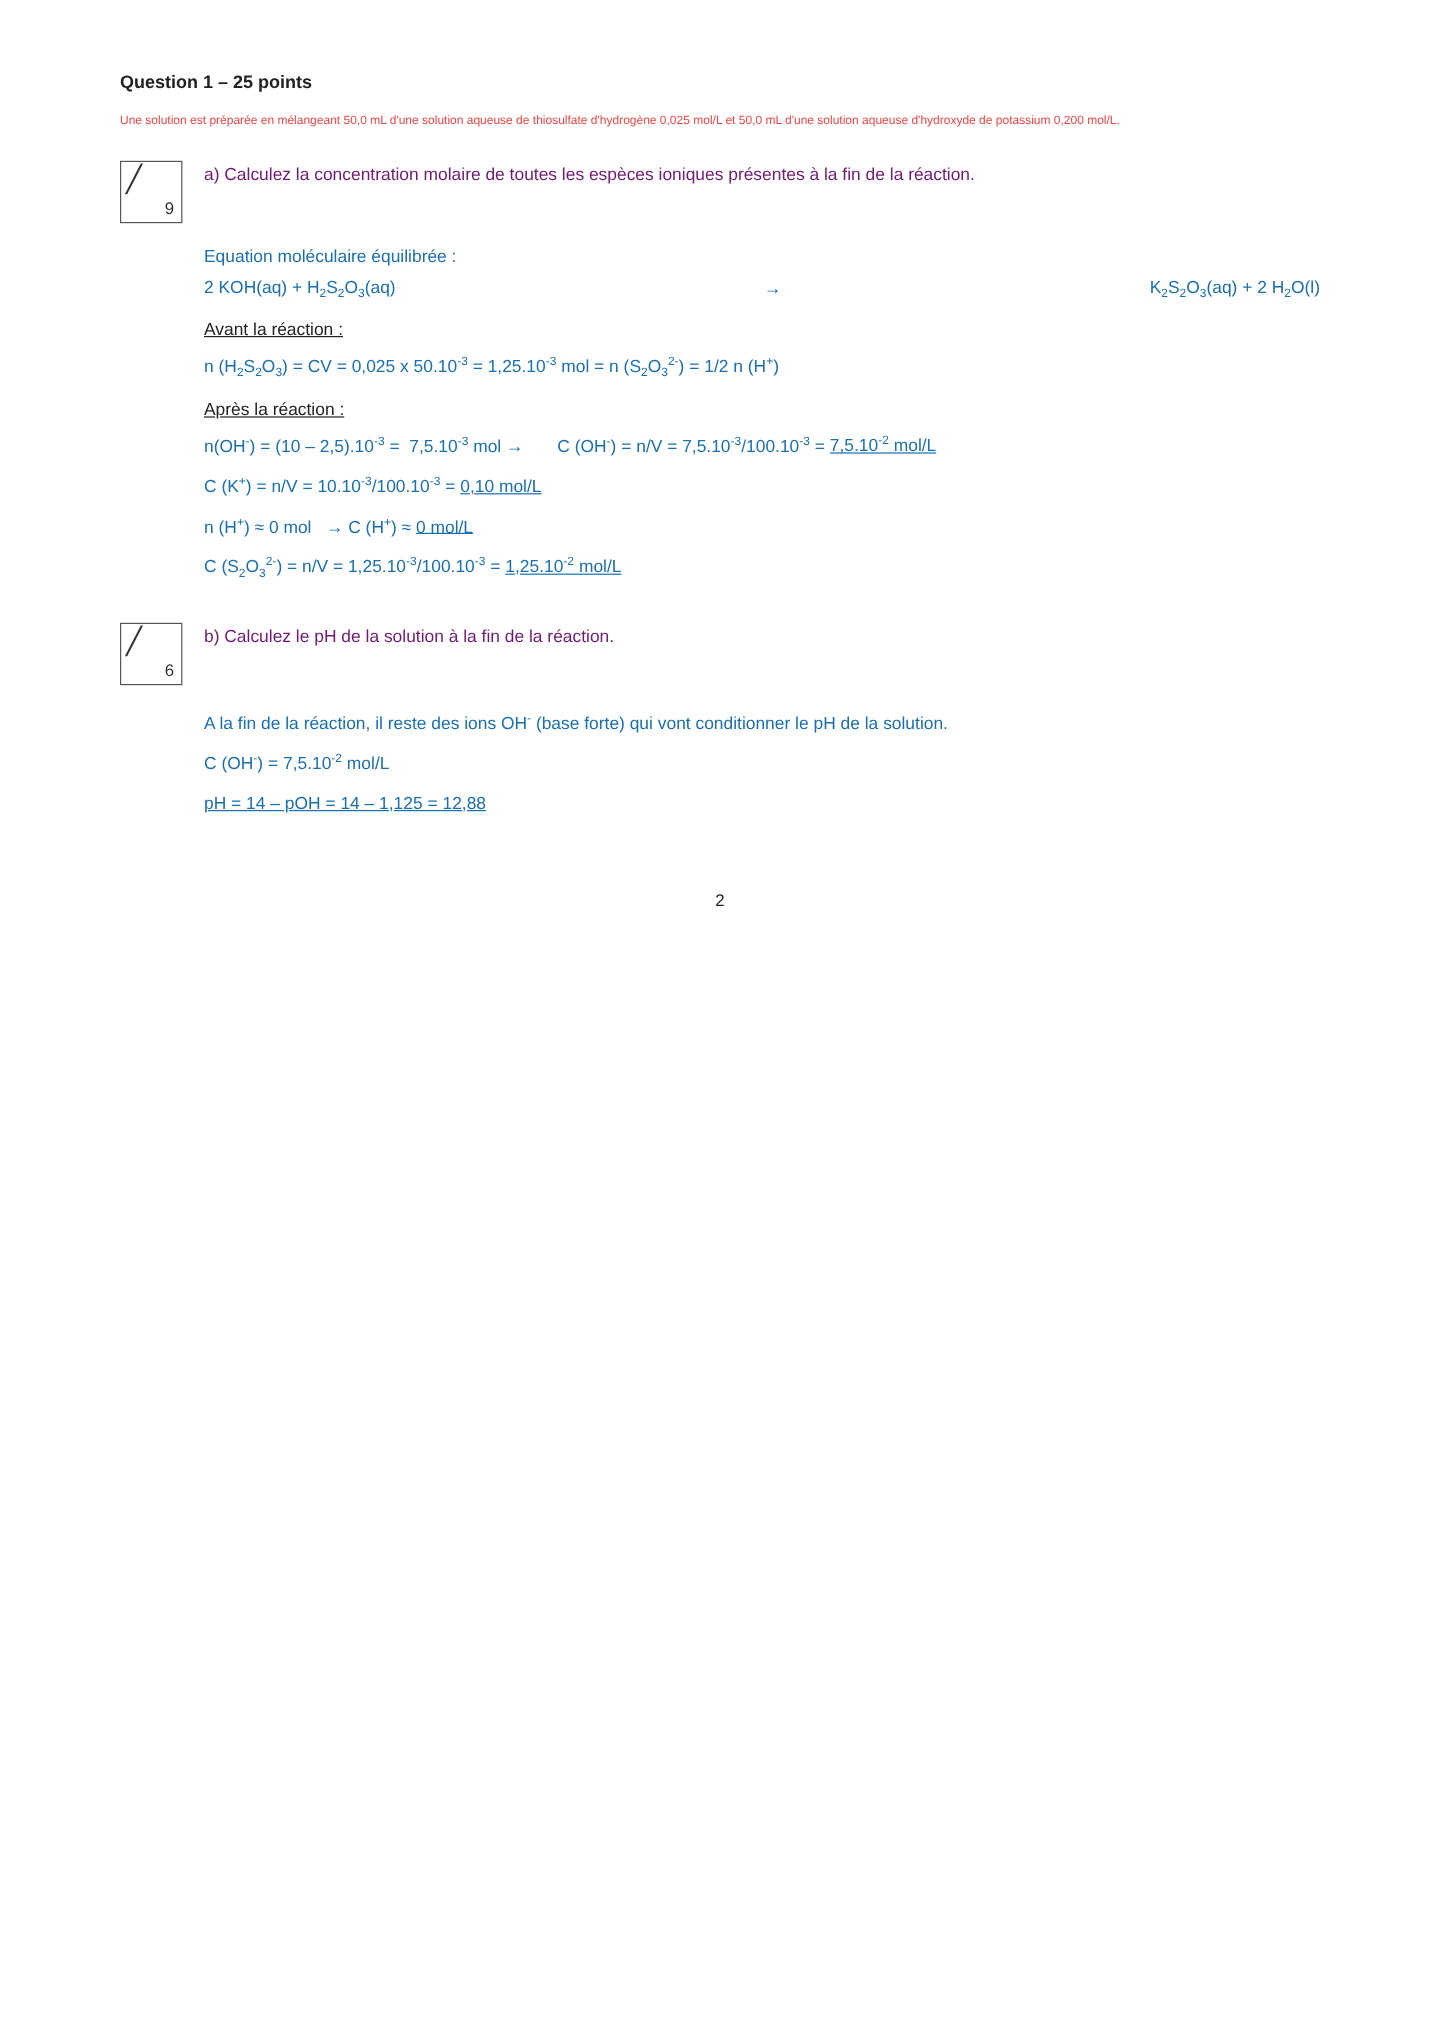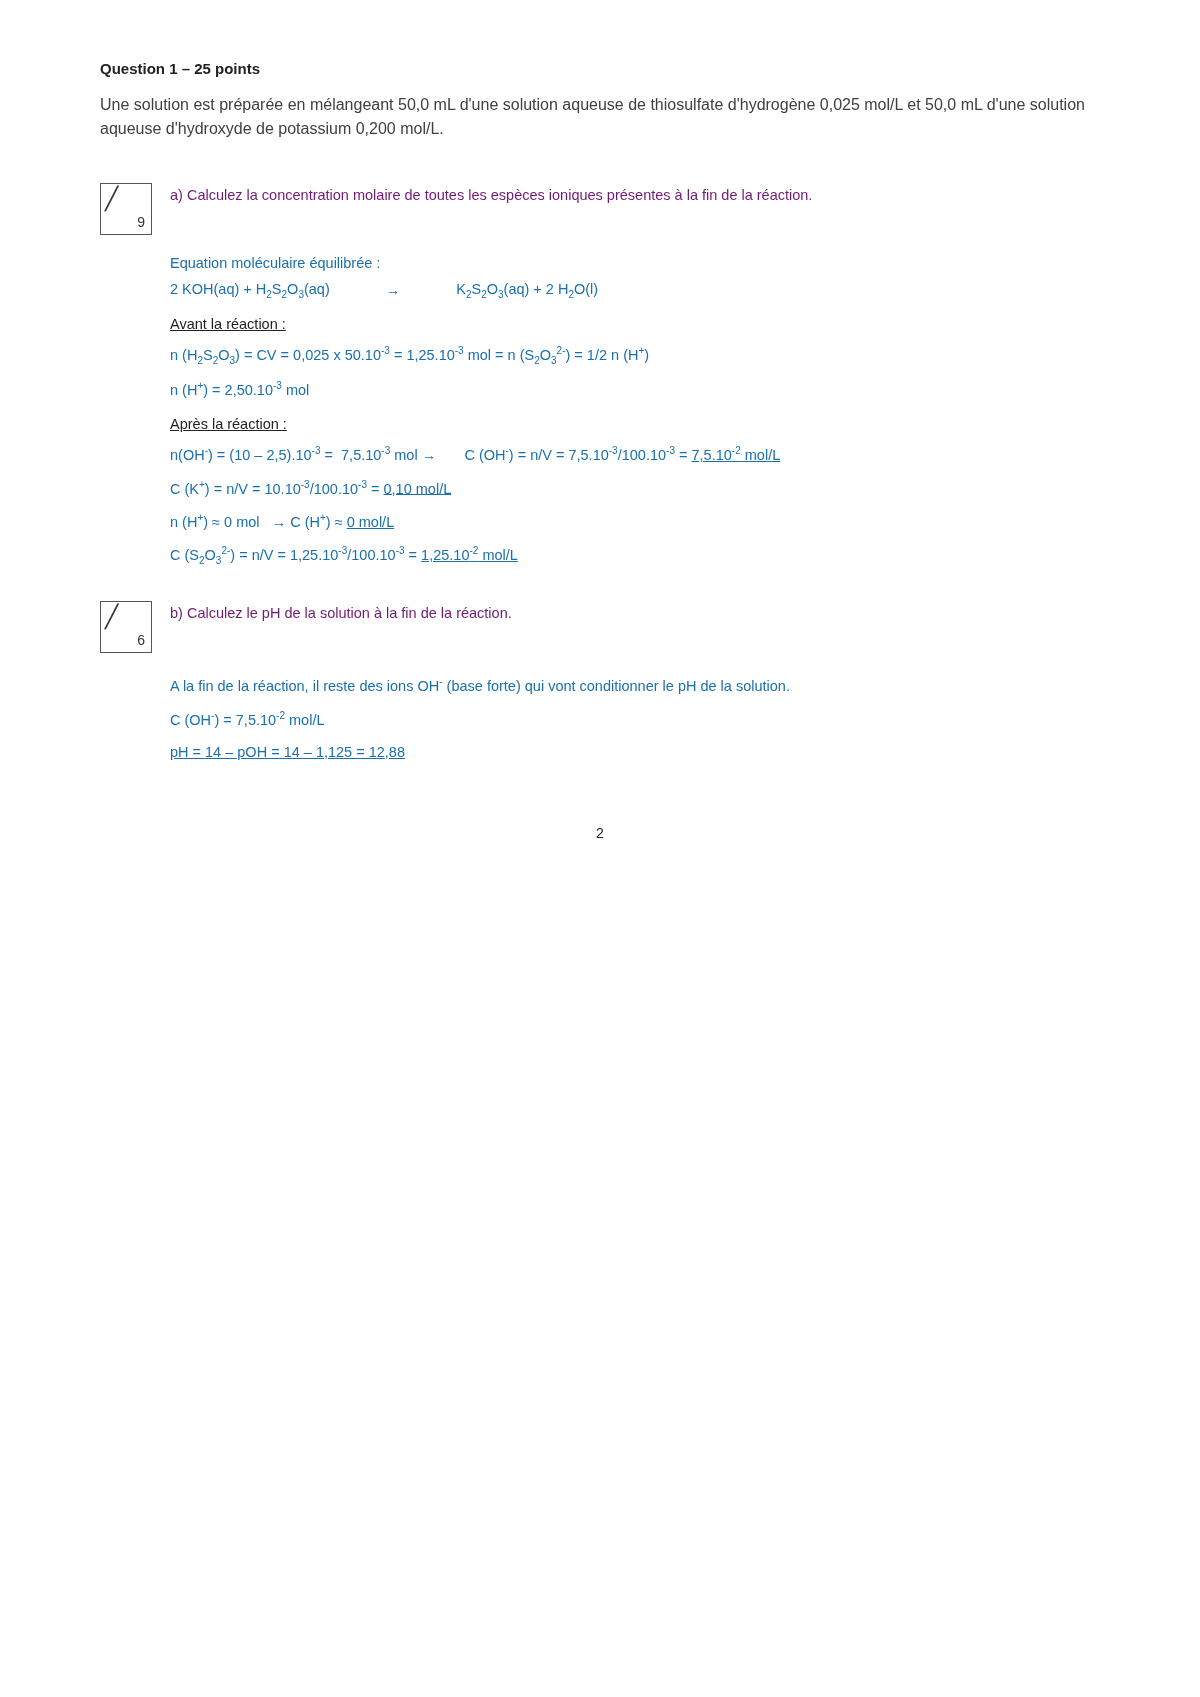--- a/index.html
+++ b/index.html
@@ -15,23 +15,23 @@
       width: 1200px;
       min-height: 1697px;
       padding: 60px 100px;
     }
     .question-title {
       font-weight: bold;
       font-size: 15px;
       margin-bottom: 16px;
     }
     .intro-text {
-      font-size: 16px;
-      color: #404040;
-      margin-bottom: 40px;
+      font-size: 10px;
+      color: #ef4444;
+      margin-bottom: 24px;
       line-height: 1.5;
     }
     .part-row {
       display: flex;
       align-items: flex-start;
       margin-bottom: 20px;
     }
     .score-box {
       border: 1.5px solid #555;
       width: 52px;
@@ -73,20 +73,21 @@
       margin-bottom: 10px;
       margin-top: 8px;
     }
     .equation-line {
       color: #1a6faf;
       font-size: 14.5px;
       margin-bottom: 16px;
       display: flex;
       align-items: center;
       gap: 56px;
+      justify-content: space-between;
     }
     .section-header {
       color: #222;
       font-size: 14.5px;
       text-decoration: underline;
       margin-top: 14px;
       margin-bottom: 10px;
     }
     .formula-line {
       color: #1a6faf;
@@ -144,23 +145,20 @@
     <span>
       K<sub>2</sub>S<sub>2</sub>O<sub>3</sub>(aq) + 2 H<sub>2</sub>O(l)
     </span>
   </div>
 
   <div class="section-header">Avant la réaction :</div>
 
   <div class="formula-line">
     n (H<sub>2</sub>S<sub>2</sub>O<sub>3</sub>) = CV = 0,025 x 50.10<sup>-3</sup> = 1,25.10<sup>-3</sup> mol = n (S<sub>2</sub>O<sub>3</sub><sup>2-</sup>) = 1/2 n (H<sup>+</sup>)
   </div>
-  <div class="formula-line">
-    n (H<sup>+</sup>) = 2,50.10<sup>-3</sup> mol
-  </div>
 
   <div class="section-header">Après la réaction :</div>
 
   <div class="formula-line">
     n(OH<sup>-</sup>) = (10 – 2,5).10<sup>-3</sup> = &nbsp;7,5.10<sup>-3</sup> mol →
     &nbsp;&nbsp;&nbsp;&nbsp;&nbsp;&nbsp;C (OH<sup>-</sup>) = n/V = 7,5.10<sup>-3</sup>/100.10<sup>-3</sup> = <span class="underline-val">7,5.10<sup>-2</sup> mol/L</span>
   </div>
   <div class="formula-line">
     C (K<sup>+</sup>) = n/V = 10.10<sup>-3</sup>/100.10<sup>-3</sup> = <span class="underline-val">0,10 mol/L</span>
   </div>

